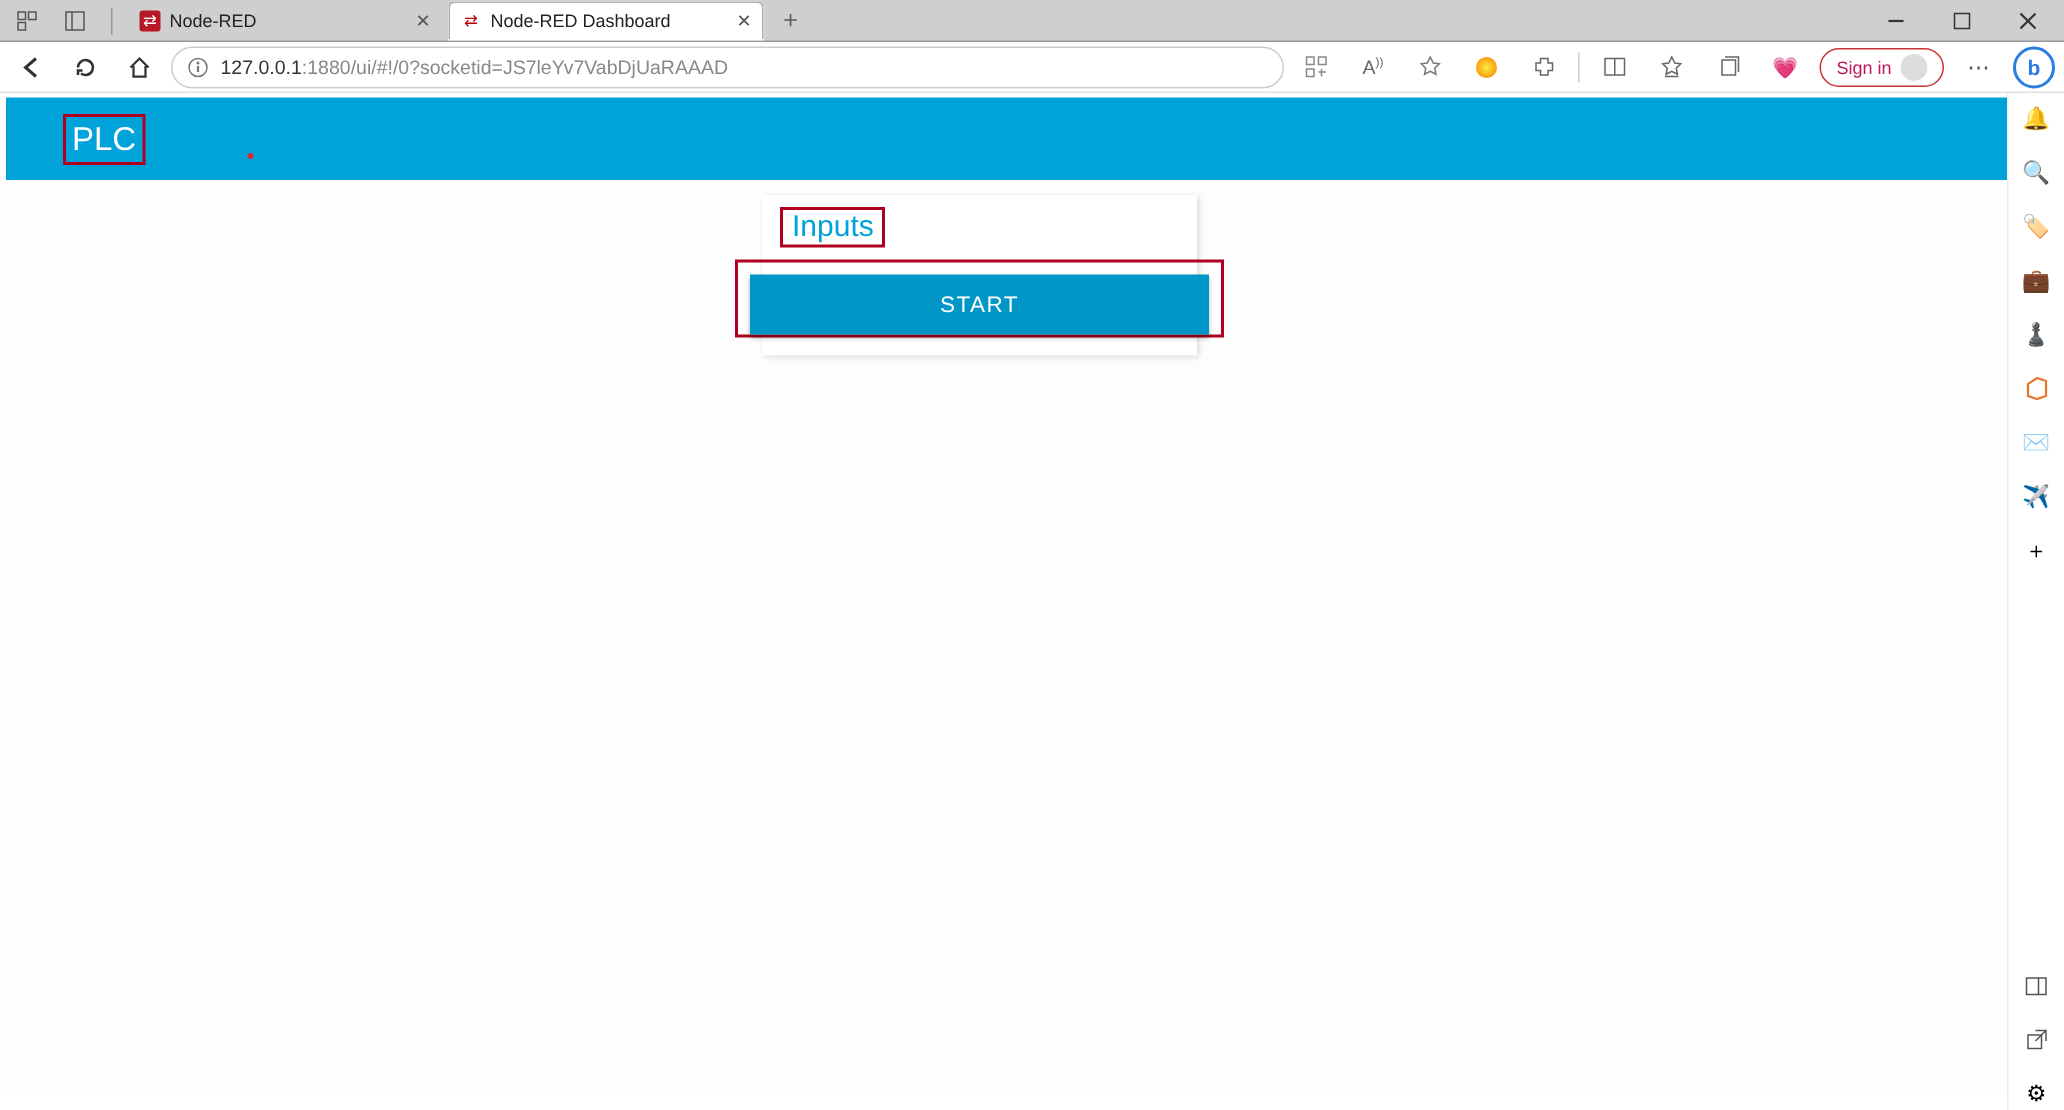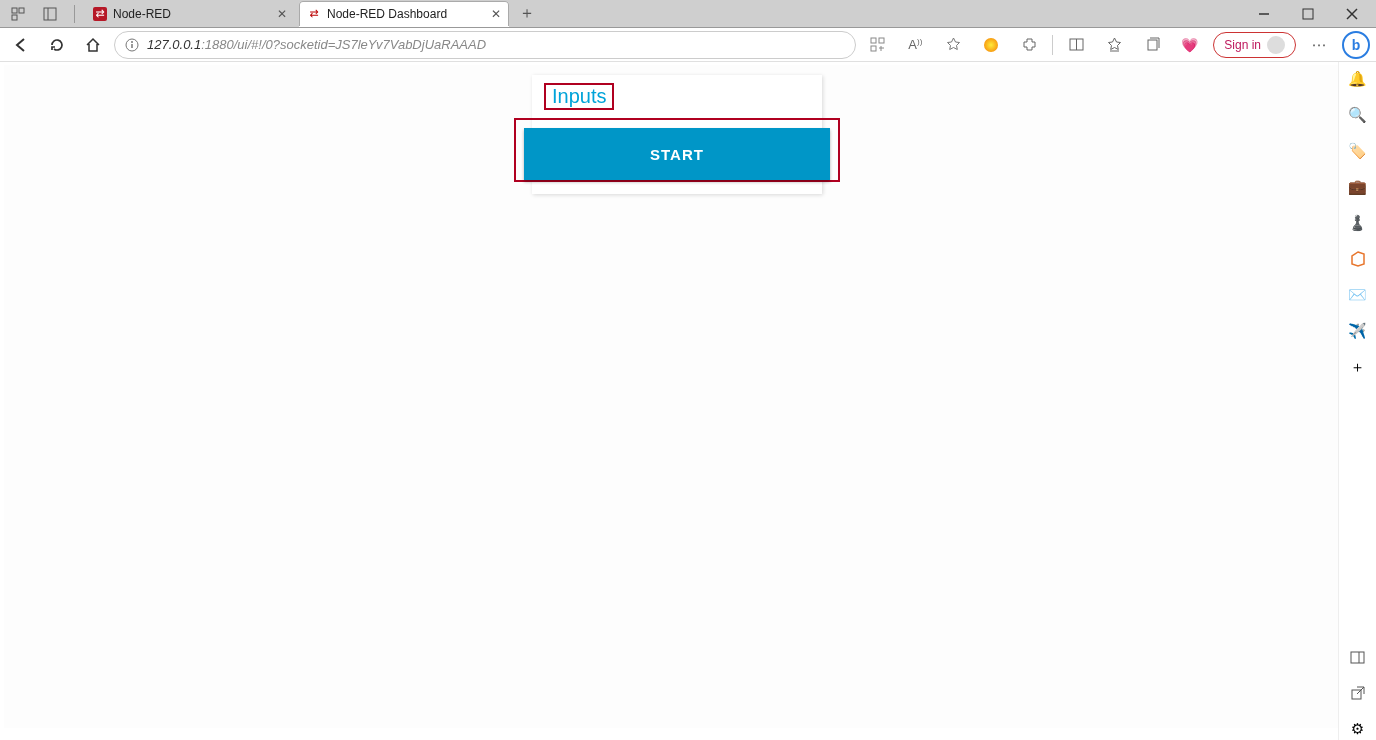--- a/index.html
+++ b/index.html
@@ -28,21 +28,21 @@
     .winbtns{display:flex; gap:4px;}
     .winbtns div{ width:40px; height:24px; display:flex; align-items:center; justify-content:center; color:#333;}
     
     .navbar {
       height: 34px; background: #fff; display:flex; align-items:center; padding: 0 6px; gap:6px;
       border-bottom:1px solid #e0e0e0;
     }
     .navbar .ic { width:30px; height:30px; display:flex; align-items:center; justify-content:center; color:#555; font-size:15px; border-radius:4px;}
     .addr {
       flex:1; height:28px; border:1px solid #ccc; border-radius:14px; display:flex; align-items:center;
-      padding:0 10px; font-size:13px; color:#333; gap:8px;font-style:italic;
+      padding:0 10px; font-size:13px; color:#333; gap:8px;
     }
     .addr .text{ flex:1; }
     .addr .dim{ color:#888;}
     .rightic{ display:flex; align-items:center; gap:8px;}
     .signin{ border:1px solid #c33; color:#be185d; font-size:12px; padding:3px 10px 3px 10px; border-radius:14px; display:flex; align-items:center; gap:6px;}
     .signin .avatar{ width:18px;height:18px;border-radius:50%;background:#ddd;}
     
     .content-area{ position:absolute; top:62px; left:0; right:38px; bottom:12px; }
     
     
@@ -56,30 +56,30 @@
     .page-header{
       height:55px; background:#00a3d9; display:flex; align-items:center; padding-left:38px;
     }
     .page-title{
       color:#fff; font-size:22px; padding:2px 4px; border:2px solid #b00020;
     }
     .red-dot{ width:4px;height:4px; background:#d32f2f; border-radius:50%; margin-left:68px; margin-top:22px;}
     
     .page-body{ flex:1; background:#fdfdfd; position:relative;}
     .card{
-      position:absolute; left:528px; top:10px; width:290px; background:#fff;
+      position:absolute; left:504px; top:10px; width:290px; background:#fff;
       box-shadow: 1px 1px 4px rgba(0,0,0,.15);
       padding-bottom:12px;
     }
     .card-title-wrap{ padding:8px 12px 2px 12px;}
     .card-title{ color:#00a3d9; font-size:20px; border:2px solid #b00020; padding:0 6px; display:inline-block;}
     .btn-wrap{ padding:8px 8px 0 8px; border:2px solid #b00020; margin:6px -18px 0 -18px;}
     .start-btn{
-      width:100%; height:52px; background:#0096c7; color:#fff; border:none;
-      font-size:15px; letter-spacing:1px; font-weight:700;
+      width:100%; height:40px; background:#0096c7; color:#fff; border:none;
+      font-size:15px; letter-spacing:1px; font-weight:400;
       box-shadow: 0 2px 3px rgba(0,0,0,.3);
     }
     
     
     .bing{ width:28px;height:28px;border:2px solid #2a7de1;border-radius:50%;display:flex;align-items:center;justify-content:center;color:#2a7de1;font-weight:bold;font-size:14px;}
     
     svg{display:block;}
   </style>
 </head>
 <body>
@@ -246,20 +246,24 @@
       <svg width="14" height="14">
         <rect x="1" y="4" width="9" height="9" fill="none" stroke="#555"></rect>
         <path d="M6 1h7v7M13 1L6 8" fill="none" stroke="#555"></path>
       </svg>
     </div>
   <div class="it">⚙</div>
 </div>
 
 <div class="content-area">
   <div class="page">
+    <div class="page-header">
+      <span class="page-title">PLC</span>
+      <span class="red-dot"></span>
+    </div>
     <div class="page-body">
       <div class="card">
         <div class="card-title-wrap">
           <span class="card-title">Inputs</span>
         </div>
         <div class="btn-wrap">
           <button class="start-btn">START</button>
         </div>
       </div>
     </div>

